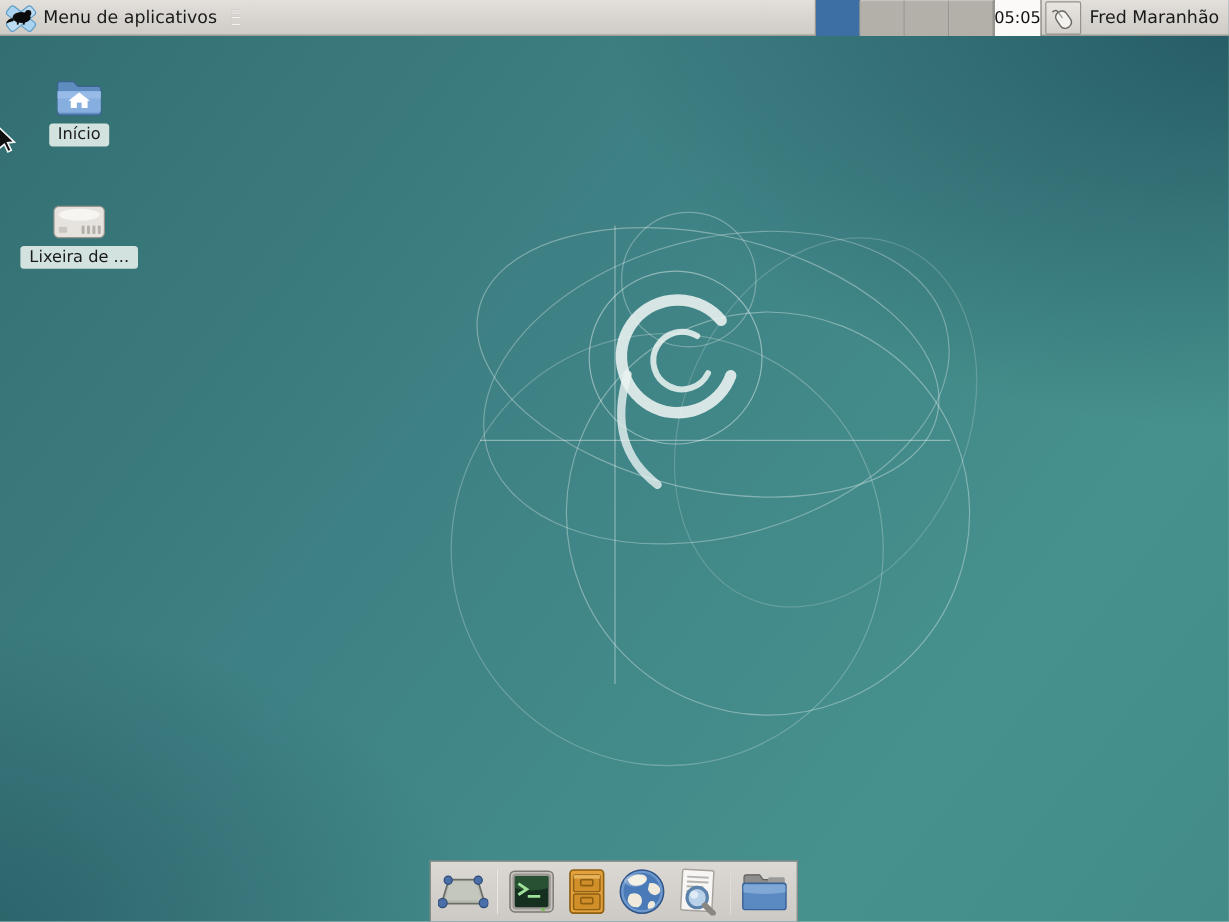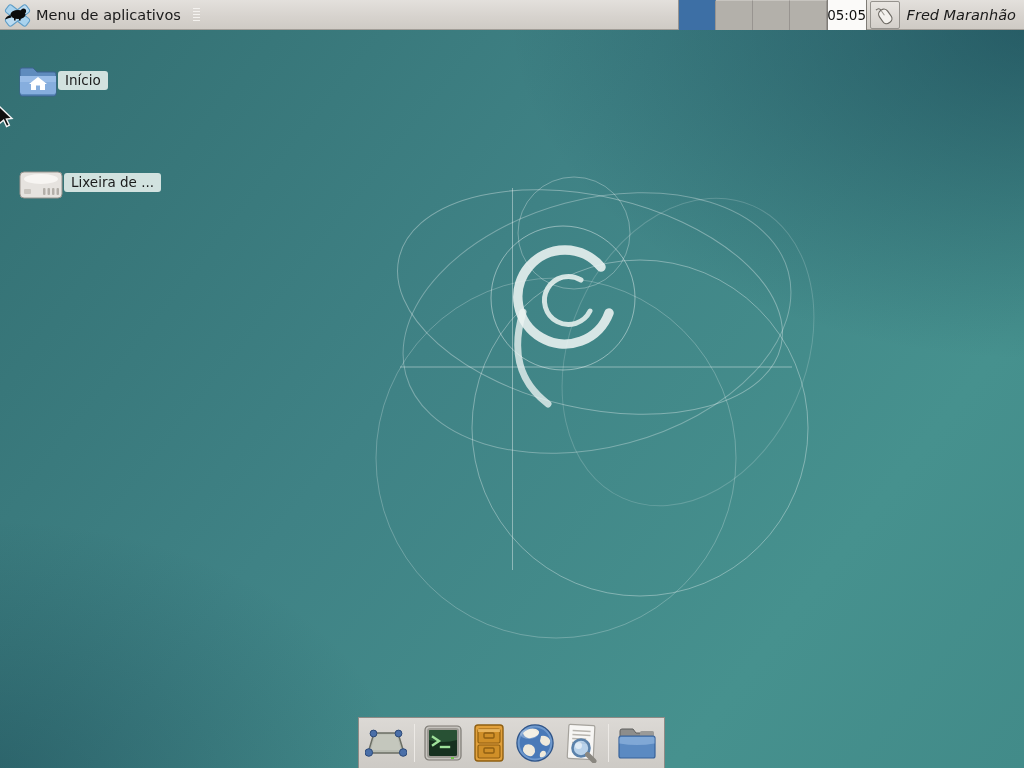--- a/index.html
+++ b/index.html
@@ -30,34 +30,34 @@
     border:1px solid #7f7c77; border-radius:2px;
     display:flex; align-items:center; justify-content:center;
     font-size:13.5px; color:#111;
   }
   .mouse-button {
     margin-left:3px; width:30px; height:28px;
     background:linear-gradient(to bottom,#e9e6e2,#d3cfca);
     border:1px solid #96938e; border-radius:2px;
     display:flex; align-items:center; justify-content:center;
   }
-  .username { font-size:14.5px; color:#1a1a1a; margin:0 8px 0 7px;font-style:italic; }
+  .username { font-size:14.5px; color:#1a1a1a; margin:0 8px 0 7px; }
 
   
   .desktop {
     position:absolute; top:30px; left:0; width:1024px; height:738px;
     background:
       radial-gradient(95% 85% at 102% -2%, rgba(8,42,62,0.50), rgba(8,42,62,0) 55%),
       radial-gradient(75% 65% at -2% 102%, rgba(10,45,60,0.35), rgba(10,45,60,0) 55%),
       linear-gradient(128deg,#336f72 0%,#3f8285 42%,#46918e 78%,#428b89 100%);
   }
   .wallpaper { position:absolute; top:0; left:0; }
 
   .desk-icon {
-    position:absolute; width:96px; display:flex; flex-direction:row;
+    position:absolute; width:96px; display:flex; flex-direction:column;
     align-items:center; cursor:default;
   }
   .desk-icon .glyph { height:40px; display:flex; align-items:flex-end; justify-content:center; }
   .desk-icon .caption {
     margin-top:5px; background:rgba(223,236,232,0.92); color:#1b1b1b;
     font-size:13.5px; padding:1px 7px 2px; border-radius:3px; white-space:nowrap;
   }
   #icon-home { left:18px; top:28px; }
   #icon-filesystem { left:18px; top:130px; }
   #icon-trash { left:18px; top:230px; }

